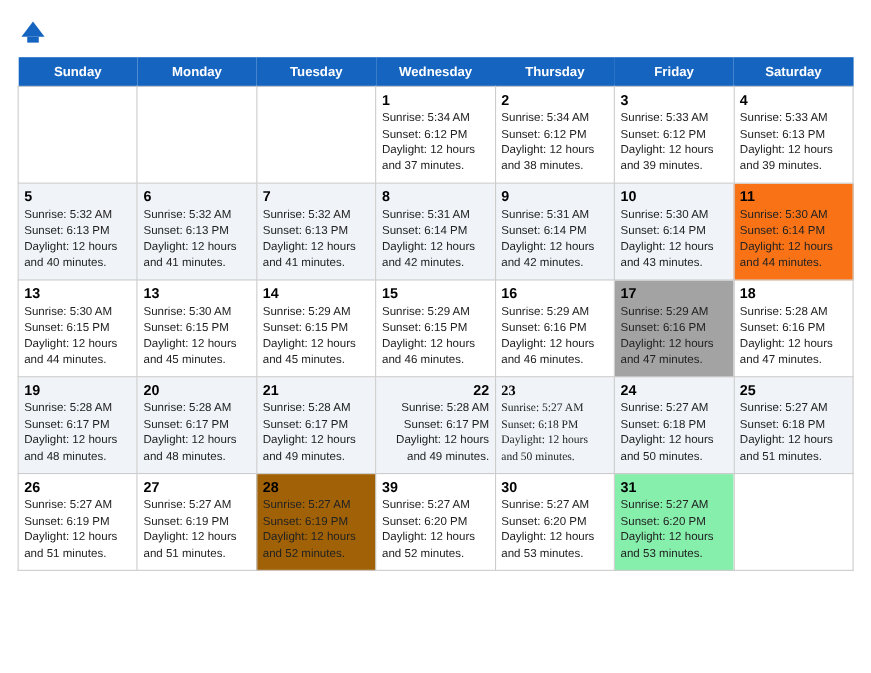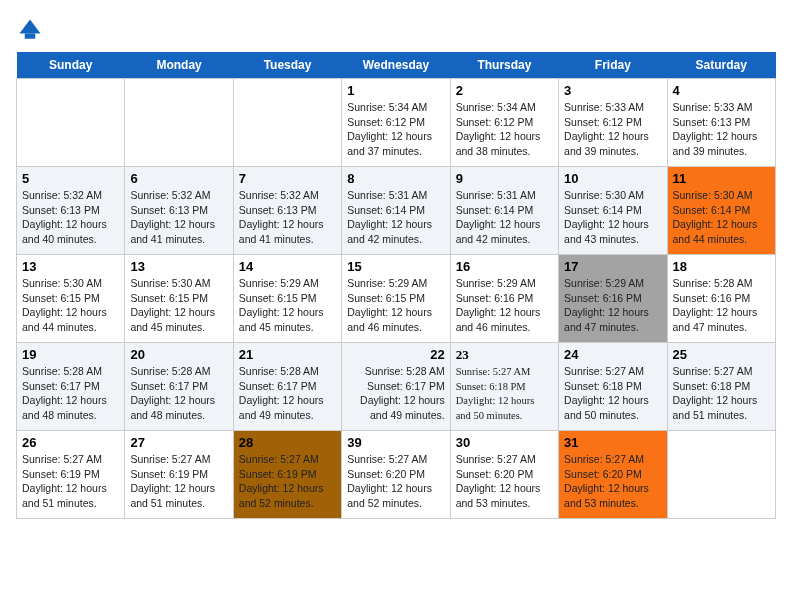--- a/index.html
+++ b/index.html
@@ -345,21 +345,21 @@
 Daylight: 12 hours
 and 52 minutes.</div>
         </td>
         <td style="background-color: rgb(255, 255, 255);">
           <span class="day-num">30</span>
           <div class="day-info" style="white-space: pre-line;">Sunrise: 5:27 AM
 Sunset: 6:20 PM
 Daylight: 12 hours
 and 53 minutes.</div>
         </td>
-        <td style="background-color: #f97316;">
+        <td style="background-color: #86efac;">
           <span class="day-num">31</span>
           <div class="day-info" style="white-space: pre-line;">Sunrise: 5:27 AM
 Sunset: 6:20 PM
 Daylight: 12 hours
 and 53 minutes.</div>
         </td>
         <td class="empty-cell"></td>
       </tr>
     </tbody>
 </table>

